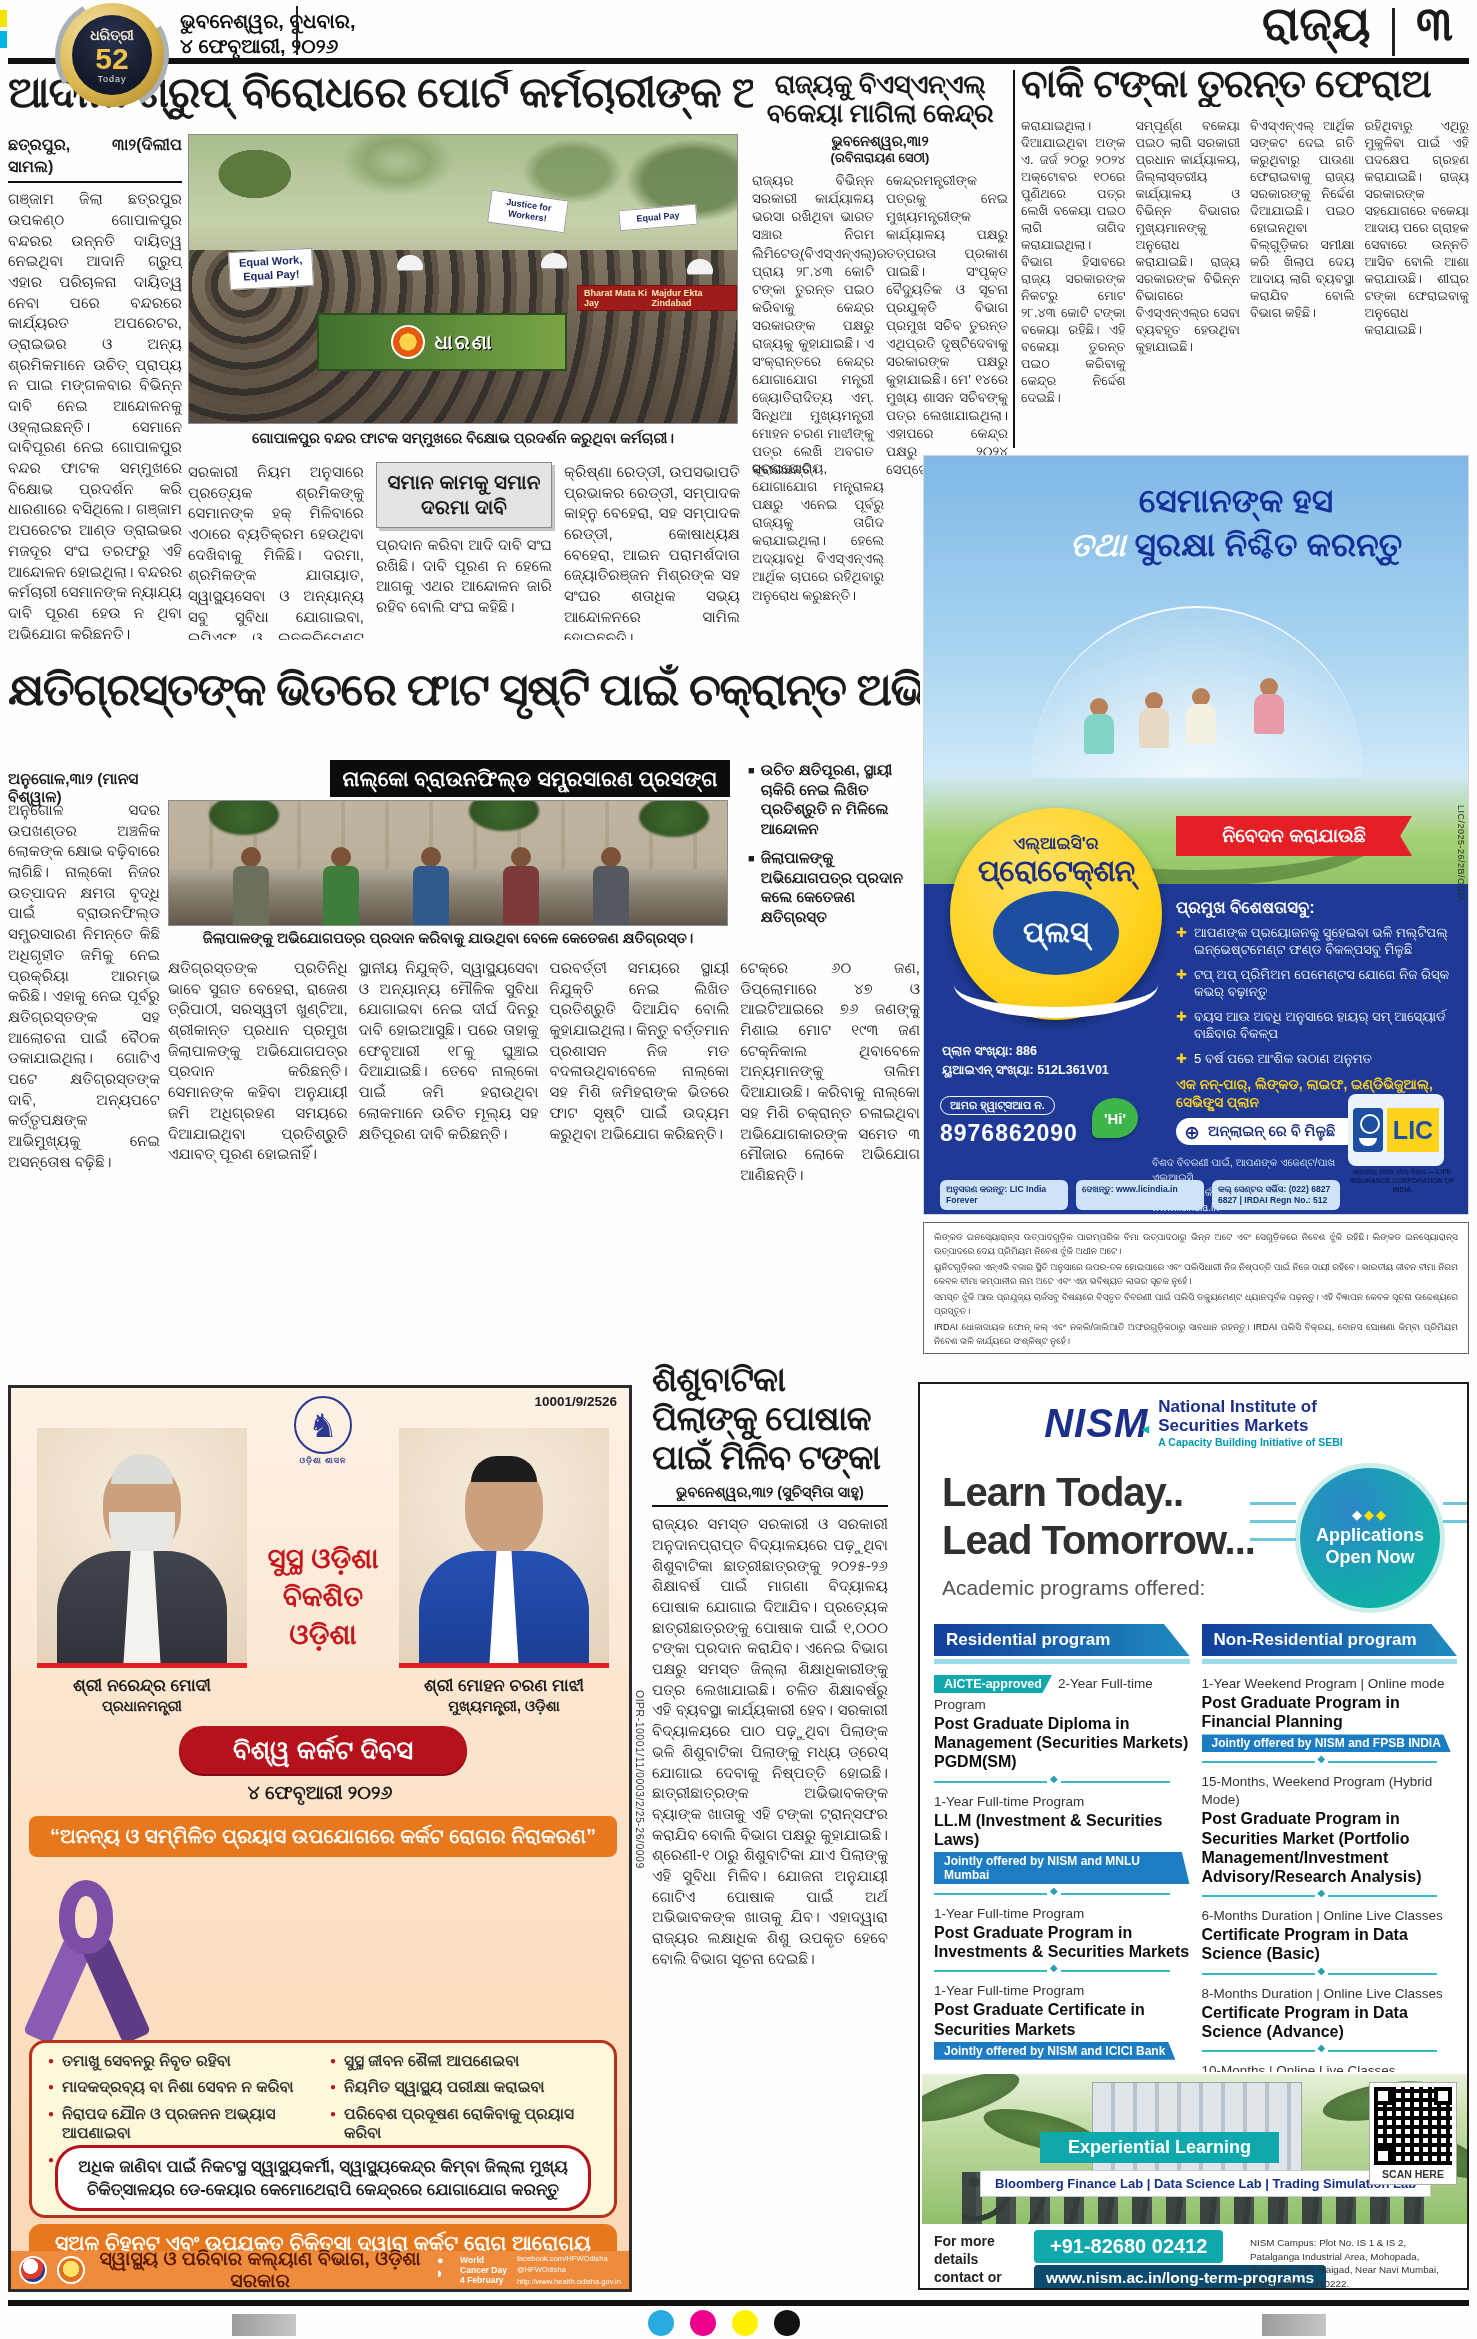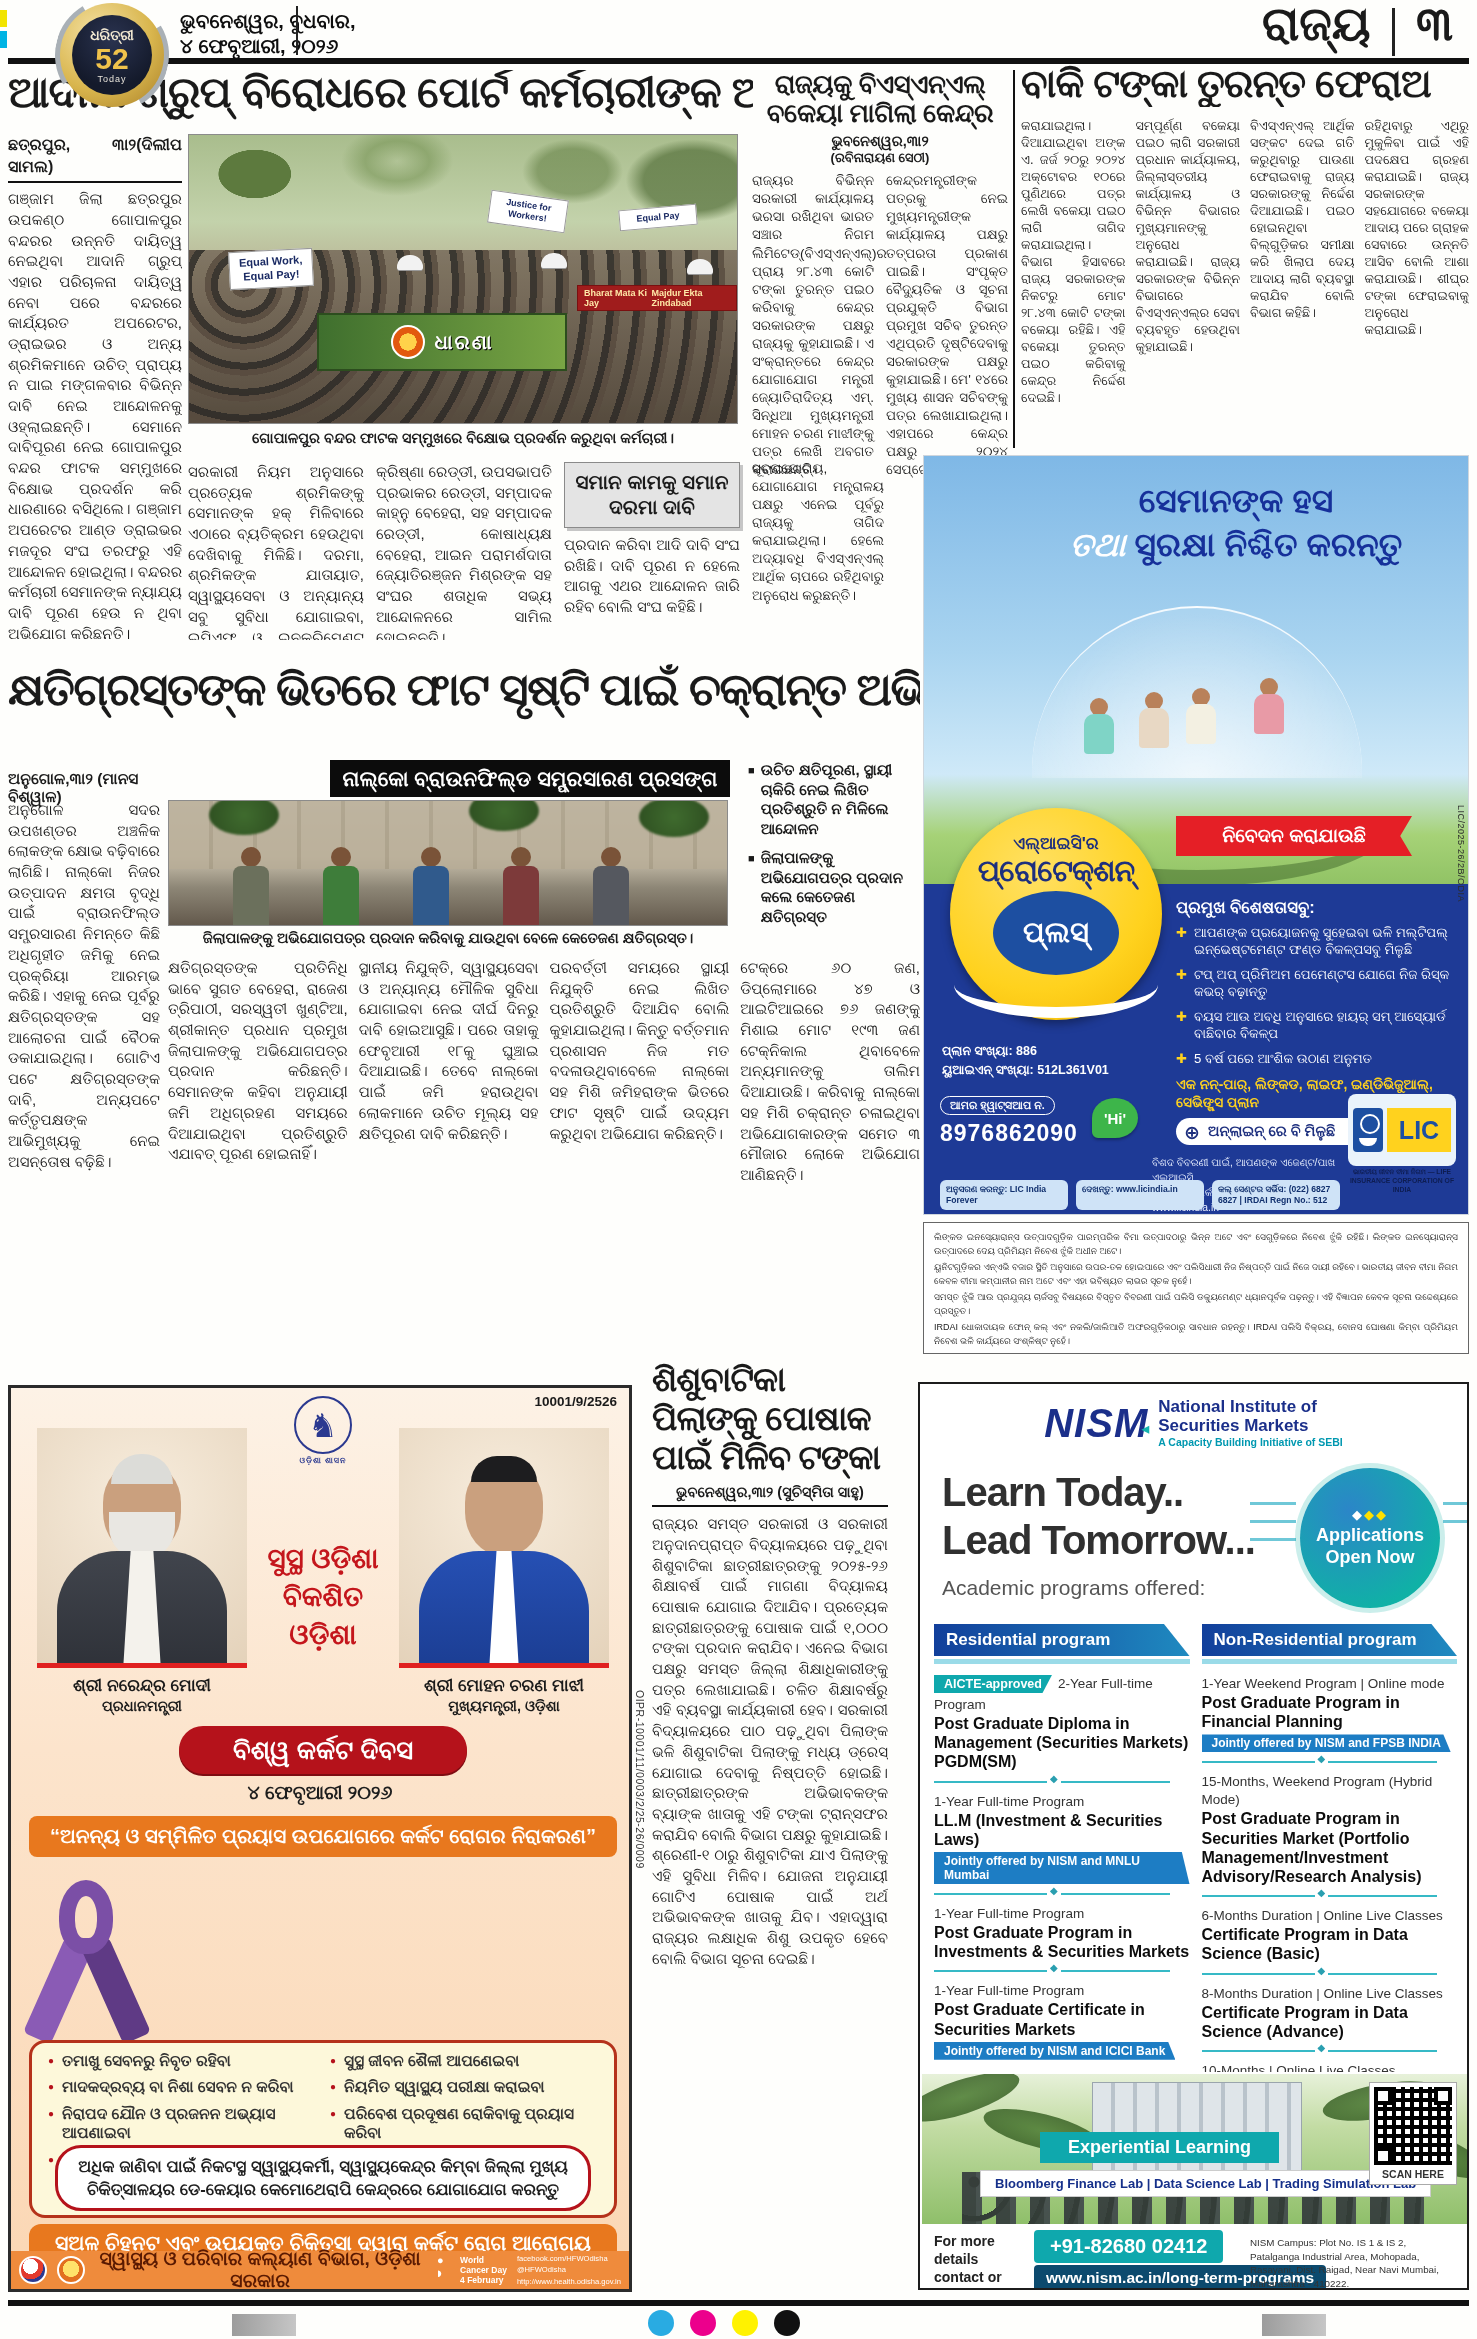--- a/index.html
+++ b/index.html
@@ -116,21 +116,21 @@
   .lic-features .f { display:flex; gap:7px; font-size:13.2px; line-height:1.32; margin-bottom:7px; text-align:left; }
   .lic-features .f::before { content:"✚"; color:#ffd21e; font-size:13px; font-weight:800; }
   .lic-plantype { position:absolute; left:252px; top:620px; width:282px; color:#ffd21e; font-weight:800; font-size:13.8px; line-height:1.3; }
   .lic-online { position:absolute; left:252px; top:662px; width:226px; background:#fff; border-radius:18px; color:#1d2f7e; font-weight:800; font-size:14.5px; padding:5px 8px 5px 32px; }
   .lic-online::before { content:"⊕"; position:absolute; left:8px; top:3px; font-size:19px; color:#1d2f7e; }
   .lic-nums { position:absolute; left:18px; top:588px; width:225px; color:#fff; font-size:12.5px; font-weight:700; display:flex; flex-direction:column; gap:4px; }
   .lic-wa-label { position:absolute; left:16px; top:640px; border:1.5px solid #fff; border-radius:12px; color:#fff; font-size:11px; font-weight:700; padding:2px 9px; }
   .lic-phone { position:absolute; left:16px; top:664px; color:#fff; font-size:23px; font-weight:800; letter-spacing:1px; }
   .hi-bubble { position:absolute; left:168px; top:642px; width:46px; height:40px; background:#3db54a; border-radius:50% 50% 50% 6px; color:#fff; font-weight:800; font-size:15px; display:flex; align-items:center; justify-content:center; box-shadow:0 2px 3px rgba(0,0,0,.3); }
   .lic-contact { position:absolute; left:228px; top:700px; width:200px; color:#e8efff; font-size:10.3px; line-height:1.45; text-align:left; }
-  .lic-logo-box { position:absolute; left:424px; top:638px; width:108px; height:72px; background:#eaf3fb; border-radius:8px; padding:5px; display:flex; gap:4px; align-items:center; }
+  .lic-logo-box { position:absolute; left:424px; top:638px; width:96px; height:72px; background:#eaf3fb; border-radius:8px; padding:5px; display:flex; gap:4px; align-items:center; }
   .lic-logo-box .em { width:30px; height:44px; background:#1d4fa1; border-radius:4px; position:relative; }
   .lic-logo-box .em::before { content:""; position:absolute; left:7px; top:6px; width:16px; height:16px; border:2px solid #fff; border-radius:50%; }
   .lic-logo-box .em::after { content:""; position:absolute; left:6px; bottom:6px; width:18px; height:8px; border-radius:0 0 10px 10px; background:#fff; }
   .lic-logo-box .lt { flex:1; height:44px; background:#ffd21e; display:flex; align-items:center; justify-content:center; font-size:25px; font-weight:800; color:#1d4fa1; }
   .lic-logo-cap { position:absolute; left:424px; top:712px; width:108px; font-size:6.8px; color:#0e1d52; text-align:center; font-weight:700; line-height:1.3; }
   .lic-boxes { position:absolute; left:16px; top:724px; width:400px; display:flex; gap:8px; }
   .lic-boxes .bx { flex:1; background:#cfe3f7; border-radius:6px; font-size:8.6px; color:#11306e; padding:4px 6px; line-height:1.3; font-weight:700; }
   .lic-vref { position:absolute; right:2px; top:46%; writing-mode:vertical-rl; font-size:9px; color:#2c2c2c; letter-spacing:.5px; }
   .lic-disc { left:923px; top:1222px; width:546px; height:132px; border:1.5px solid #666; background:#fff; padding:8px 10px; overflow:hidden; }
   .lic-disc p { font-size:9px; line-height:1.55; color:#222; text-align:justify; margin-bottom:2px; }
@@ -282,25 +282,25 @@
       <span>Majdur Ekta Zindabad</span>
     </div>
     <div class="ph1-banner">
       <div class="disc"></div>
       <div class="word">ଧାରଣା</div>
     </div>
   </div>
   <div class="abs caption1">ଗୋପାଳପୁର ବନ୍ଦର ଫାଟକ ସମ୍ମୁଖରେ ବିକ୍ଷୋଭ ପ୍ରଦର୍ଶନ କରୁଥିବା କର୍ମଚାରୀ।</div>
   <div class="abs a1-lower">
     <div class="lc newstext">ସରକାରୀ ନିୟମ ଅନୁସାରେ ପ୍ରତ୍ୟେକ ଶ୍ରମିକଙ୍କୁ ସେମାନଙ୍କ ହକ୍ ମିଳିବାରେ ଏଠାରେ ବ୍ୟତିକ୍ରମ ହେଉଥିବା ଦେଖିବାକୁ ମିଳିଛି। ଦରମା, ଶ୍ରମିକଙ୍କ ଯାତାୟାତ, ସ୍ୱାସ୍ଥ୍ୟସେବା ଓ ଅନ୍ୟାନ୍ୟ ସବୁ ସୁବିଧା ଯୋଗାଇବା, ଇପିଏଫ୍ ଓ ଇନ୍‌କ୍ରିମେଣ୍ଟ ନିୟମିତ ଭାବେ</div>
-    <div class="lc newstext">କ୍ରିଷ୍ଣା ରେଡ୍ଡୀ, ଉପସଭାପତି ପ୍ରଭାକର ରେଡ୍ଡୀ, ସମ୍ପାଦକ କାହ୍ନୁ ବେହେରା, ସହ ସମ୍ପାଦକ ରେଡ୍ଡୀ, କୋଷାଧ୍ୟକ୍ଷ ବେହେରା, ଆଇନ ପରାମର୍ଶଦାତା ଜ୍ୟୋତିରଞ୍ଜନ ମିଶ୍ରଙ୍କ ସହ ସଂଘର ଶତାଧିକ ସଭ୍ୟ ଆନ୍ଦୋଳନରେ ସାମିଲ ହୋଇଛନ୍ତି।</div>
     <div class="lc">
       <div class="subheadbox">ସମାନ କାମକୁ ସମାନ ଦରମା ଦାବି</div>
       <div class="newstext">ପ୍ରଦାନ କରିବା ଆଦି ଦାବି ସଂଘ ରଖିଛି। ଦାବି ପୂରଣ ନ ହେଲେ ଆଗକୁ ଏଥର ଆନ୍ଦୋଳନ ଜାରି ରହିବ ବୋଲି ସଂଘ କହିଛି।</div>
     </div>
+    <div class="lc newstext">କ୍ରିଷ୍ଣା ରେଡ୍ଡୀ, ଉପସଭାପତି ପ୍ରଭାକର ରେଡ୍ଡୀ, ସମ୍ପାଦକ କାହ୍ନୁ ବେହେରା, ସହ ସମ୍ପାଦକ ରେଡ୍ଡୀ, କୋଷାଧ୍ୟକ୍ଷ ବେହେରା, ଆଇନ ପରାମର୍ଶଦାତା ଜ୍ୟୋତିରଞ୍ଜନ ମିଶ୍ରଙ୍କ ସହ ସଂଘର ଶତାଧିକ ସଭ୍ୟ ଆନ୍ଦୋଳନରେ ସାମିଲ ହୋଇଛନ୍ତି।</div>
   </div>
 
   <div class="abs a2">
     <div class="a2-headline">ରାଜ୍ୟକୁ ବିଏସ୍‌ଏନ୍‌ଏଲ୍ ବକେୟା ମାଗିଲା କେନ୍ଦ୍ର</div>
     <div class="a2-dl1">ଭୁବନେଶ୍ୱର,୩ା୨</div>
     <div class="a2-dl2">(ରବିନାରାୟଣ ସେଠୀ)</div>
     <div class="a2-cols">ରାଜ୍ୟର ବିଭିନ୍ନ ସରକାରୀ କାର୍ଯ୍ୟାଳୟ ଭରସା ରଖିଥିବା ଭାରତ ସଞ୍ଚାର ନିଗମ ଲିମିଟେଡ୍‌(ବିଏସ୍‌ଏନ୍‌ଏଲ୍)ର ପ୍ରାୟ ୨୮.୪୩ କୋଟି ଟଙ୍କା ତୁରନ୍ତ ପଇଠ କରିବାକୁ କେନ୍ଦ୍ର ସରକାରଙ୍କ ପକ୍ଷରୁ ରାଜ୍ୟକୁ କୁହାଯାଇଛି। ଏ ସଂକ୍ରାନ୍ତରେ କେନ୍ଦ୍ର ଯୋଗାଯୋଗ ମନ୍ତ୍ରୀ ଜ୍ୟୋତିରାଦିତ୍ୟ ଏମ୍. ସିନ୍ଧିଆ ମୁଖ୍ୟମନ୍ତ୍ରୀ ମୋହନ ଚରଣ ମାଝୀଙ୍କୁ ପତ୍ର ଲେଖି ଅବଗତ କରାଇଛନ୍ତି। କେନ୍ଦ୍ରମନ୍ତ୍ରୀଙ୍କ ପତ୍ରକୁ ନେଇ ମୁଖ୍ୟମନ୍ତ୍ରୀଙ୍କ କାର୍ଯ୍ୟାଳୟ ପକ୍ଷରୁ ତତ୍ପରତା ପ୍ରକାଶ ପାଇଛି। ସଂପୃକ୍ତ ବୈଦ୍ୟୁତିକ ଓ ସୂଚନା ପ୍ରଯୁକ୍ତି ବିଭାଗ ପ୍ରମୁଖ ସଚିବ ତୁରନ୍ତ ଏଥିପ୍ରତି ଦୃଷ୍ଟିଦେବାକୁ ସରକାରଙ୍କ ପକ୍ଷରୁ କୁହାଯାଇଛି। ମେ' ୧୪ରେ ମୁଖ୍ୟ ଶାସନ ସଚିବଙ୍କୁ ପତ୍ର ଲେଖାଯାଇଥିଲା। ଏହାପରେ କେନ୍ଦ୍ର ପକ୍ଷରୁ ୨୦୨୪ ସେପ୍ଟେମ୍ବର ଓ ନଭେମ୍ବର ୧୪ରେ ପୁଣି ସଚିବଙ୍କୁ ପତ୍ର ଲେଖି ବକେୟା ମାଗିଥିଲେ।</div>
   </div>
   <div class="abs a2-cont smalltext">ସୂଚନାଯୋଗ୍ୟ, ଯୋଗାଯୋଗ ମନ୍ତ୍ରାଳୟ ପକ୍ଷରୁ ଏନେଇ ପୂର୍ବରୁ ରାଜ୍ୟକୁ ତାଗିଦ କରାଯାଇଥିଲା। ହେଲେ ଅଦ୍ୟାବଧି ବିଏସ୍‌ଏନ୍‌ଏଲ୍ ଆର୍ଥିକ ଚାପରେ ରହିଥିବାରୁ ଅନୁରୋଧ କରୁଛନ୍ତି।</div>
   <div class="abs vdiv1"></div>

